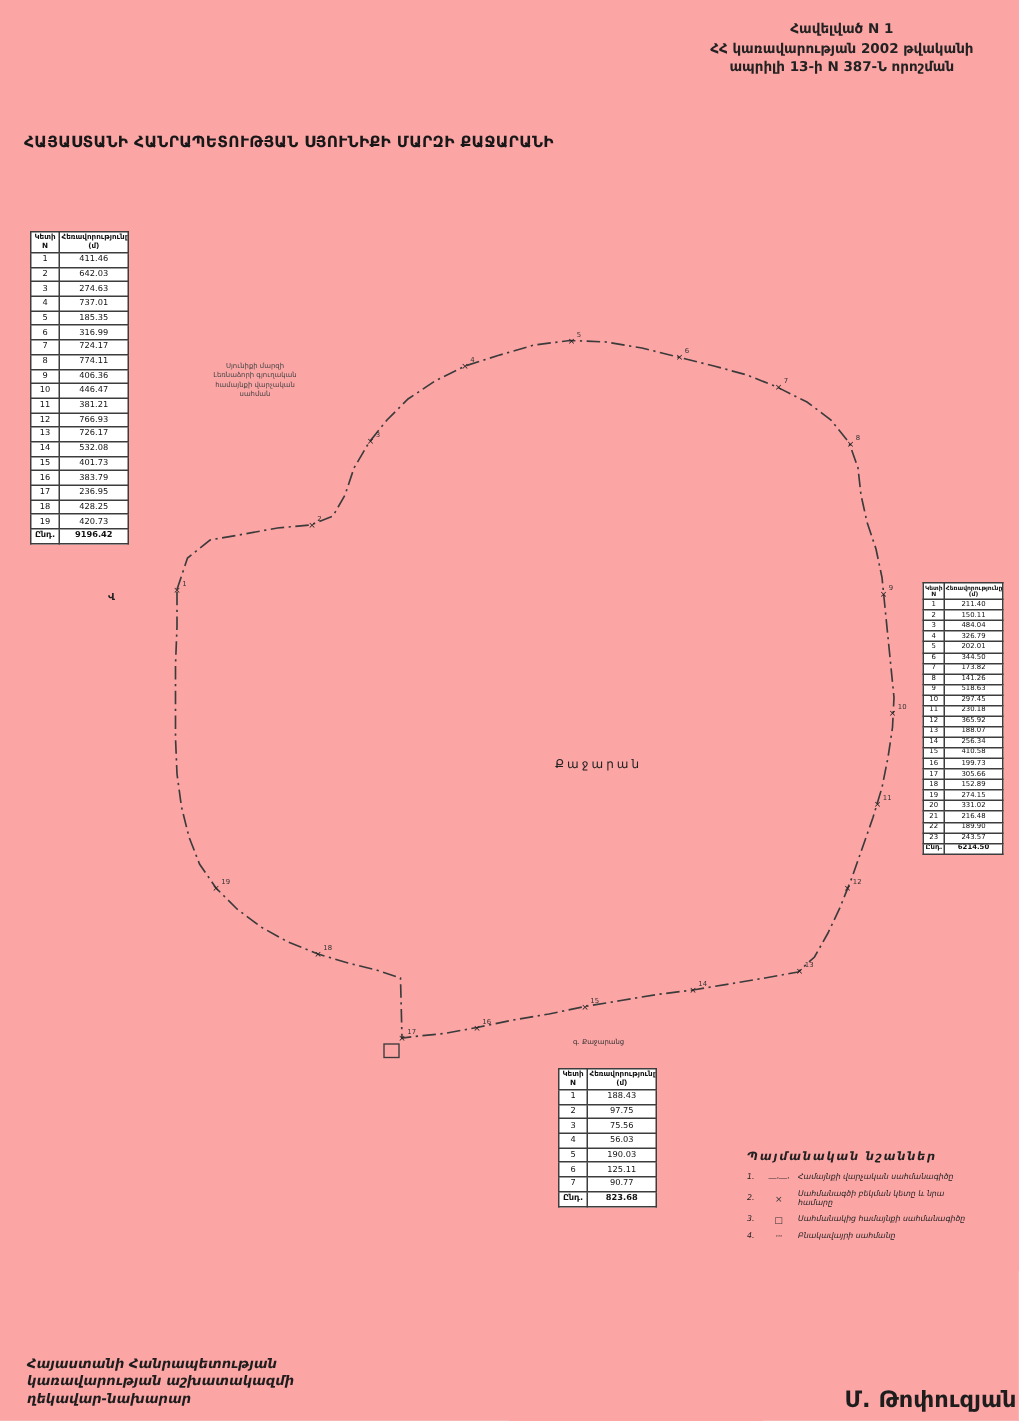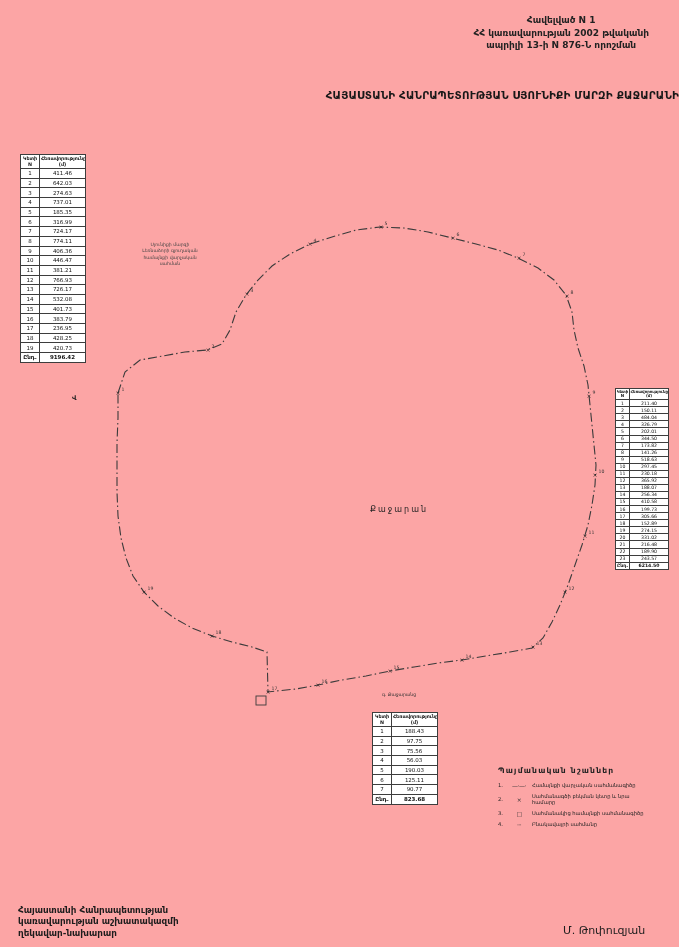--- a/index.html
+++ b/index.html
@@ -1,20 +1,20 @@
 <!DOCTYPE html>
 <html><head>
 <meta charset="utf-8">
 <style>
   html,body{margin:0;padding:0;}
   body{background:#e8e8e6;font-family:"DejaVu Sans",sans-serif;}
   .page{position:relative;width:679px;height:947px;background:#fca5a5;margin:0 auto;overflow:hidden;color:#1a1a1a;}
 
   .appendix{position:absolute;top:14px;right:30px;text-align:center;font-weight:bold;font-size:9px;line-height:1.4;color:#222;}
-  .doc-title{position:absolute;top:88px;left:0;right:0;text-align:right;font-weight:bold;font-size:10.3px;line-height:1.55;letter-spacing:0.2px;color:#181818;margin-left:16px;}
+  .doc-title{position:absolute;top:88px;left:0;right:0;text-align:left;font-weight:bold;font-size:10.3px;line-height:1.55;letter-spacing:0.2px;color:#181818;margin-left:16px;}
 
   .map-svg{position:absolute;left:0;top:0;z-index:1;}
   .boundary{fill:none;stroke:#3b3b3b;stroke-width:1.1;stroke-dasharray:9 3 1.5 3;}
   .enclave{fill:none;stroke:#3b3b3b;stroke-width:0.9;}
   .pt-x{font-size:6px;fill:#222;text-anchor:middle;font-family:"DejaVu Sans",sans-serif;}
   .pt-n{font-size:4.6px;fill:#333;font-family:"DejaVu Sans",sans-serif;}
   .center-label{font-size:8px;letter-spacing:2px;fill:#222;font-family:"DejaVu Sans",sans-serif;}
   .village-label{font-size:4.6px;fill:#333;font-family:"DejaVu Sans",sans-serif;}
   .corner-label{font-size:6.5px;font-weight:bold;fill:#222;font-family:"DejaVu Sans",sans-serif;}
 
@@ -30,39 +30,39 @@
   .tbl-left th:first-child,.tbl-left td:first-child{width:16px;}
   .tbl-right{left:615px;top:388px;width:54px;font-size:4.6px;}
   .tbl-right th{font-size:4px;padding:0.5px;}
   .tbl-right td{padding:0.4px 1px;}
   .tbl-right th:first-child,.tbl-right td:first-child{width:12px;}
   .tbl-bottom{left:372px;top:712px;width:66px;font-size:5.5px;}
   .tbl-bottom th{font-size:4.8px;padding:1px;}
   .tbl-bottom td{padding:1.2px 2px;}
   .tbl-bottom th:first-child,.tbl-bottom td:first-child{width:16px;}
 
-  .legend{position:absolute;left:498px;top:766px;width:156px;z-index:3;color:#222;}
+  .legend{position:absolute;left:498px;top:766px;width:156px;z-index:3;color:#222;font-style:italic;}
   .legend-title{font-size:7.6px;font-weight:bold;letter-spacing:1.2px;margin-bottom:7px;}
   .lg-item{display:flex;align-items:center;gap:3px;margin-bottom:4px;font-size:5.2px;line-height:1.2;}
   .lg-num{width:8px;flex:none;}
   .lg-sym{width:20px;flex:none;text-align:center;font-size:6px;color:#333;letter-spacing:-0.5px;}
   .lg-label{flex:1;}
 
-  .footer-left{position:absolute;left:18px;top:905px;font-weight:bold;font-size:8.8px;line-height:1.3;z-index:3;color:#1d1d1d;}
-  .signature{position:absolute;left:563px;top:924px;font-weight:normal;font-size:11px;z-index:3;color:#1d1d1d;}
+  .footer-left{position:absolute;left:18px;top:905px;font-weight:bold;font-size:8.8px;line-height:1.3;z-index:3;color:#1d1d1d;font-style:italic;}
+  .signature{position:absolute;left:563px;top:924px;font-weight:bold;font-size:15px;z-index:3;color:#1d1d1d;}
 </style>
 </head>
 <body>
 
 <div class="page">
 
   <div class="appendix">
     <div>Հավելված N 1</div>
     <div>ՀՀ կառավարության 2002 թվականի</div>
-    <div>ապրիլի 13-ի N 876-Ն որոշման</div>
+    <div>ապրիլի 13-ի N 387-Ն որոշման</div>
   </div>
 
   <div class="doc-title">
     <div>ՀԱՅԱՍՏԱՆԻ ՀԱՆՐԱՊԵՏՈՒԹՅԱՆ ՍՅՈՒՆԻՔԻ ՄԱՐԶԻ ՔԱՋԱՐԱՆԻ</div>
   </div>
 
   <svg class="map-svg" width="679" height="947" viewBox="0 0 679 947">
     <path class="boundary" d="M118,393 L125,372 L140,360 L163,356 L185,352 L207,350 L222,344
          L230,330 L236,312 L246,295 L258,280 L272,266 L290,254 L310,244
          L332,237 L356,230 L380,227 L404,228 L428,232 L452,238 L476,244

